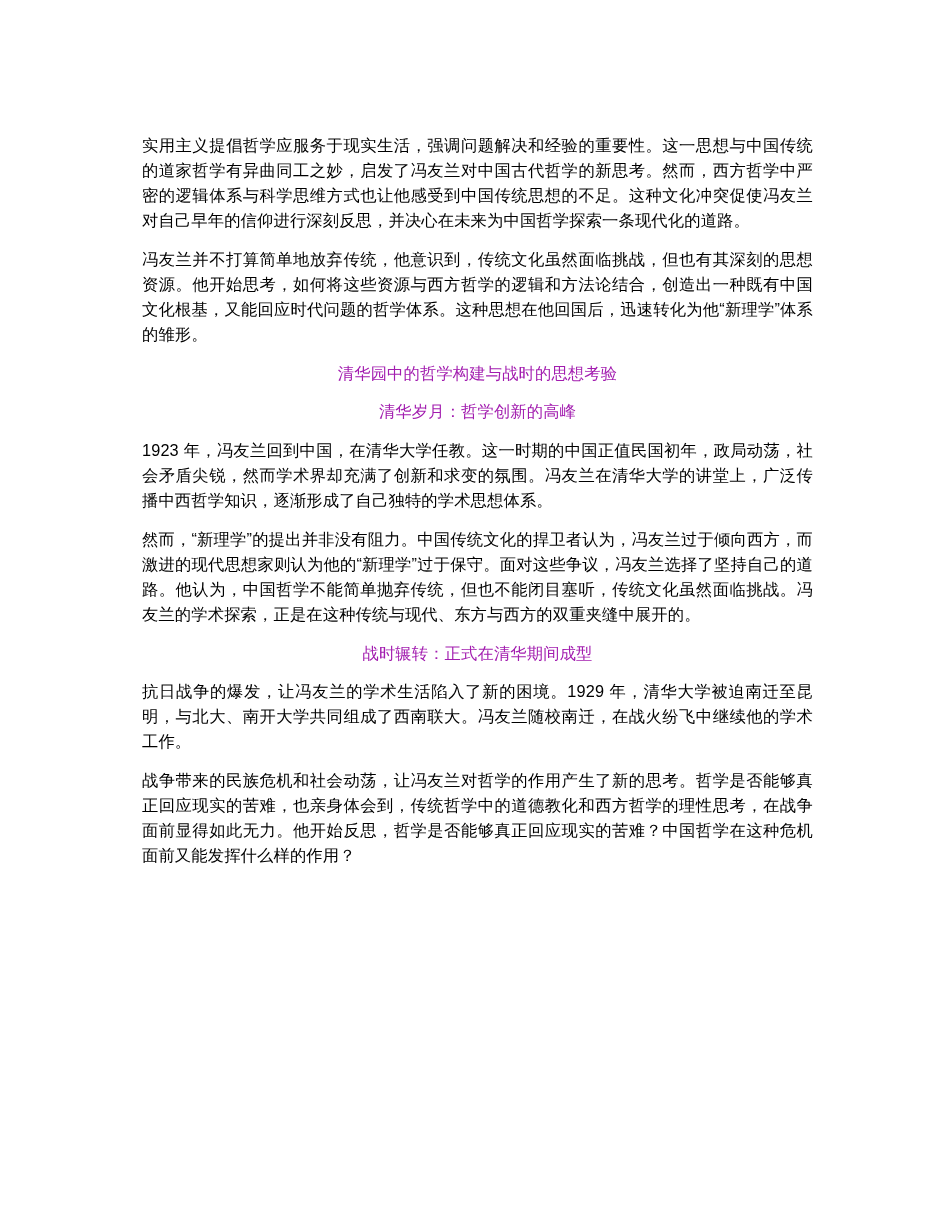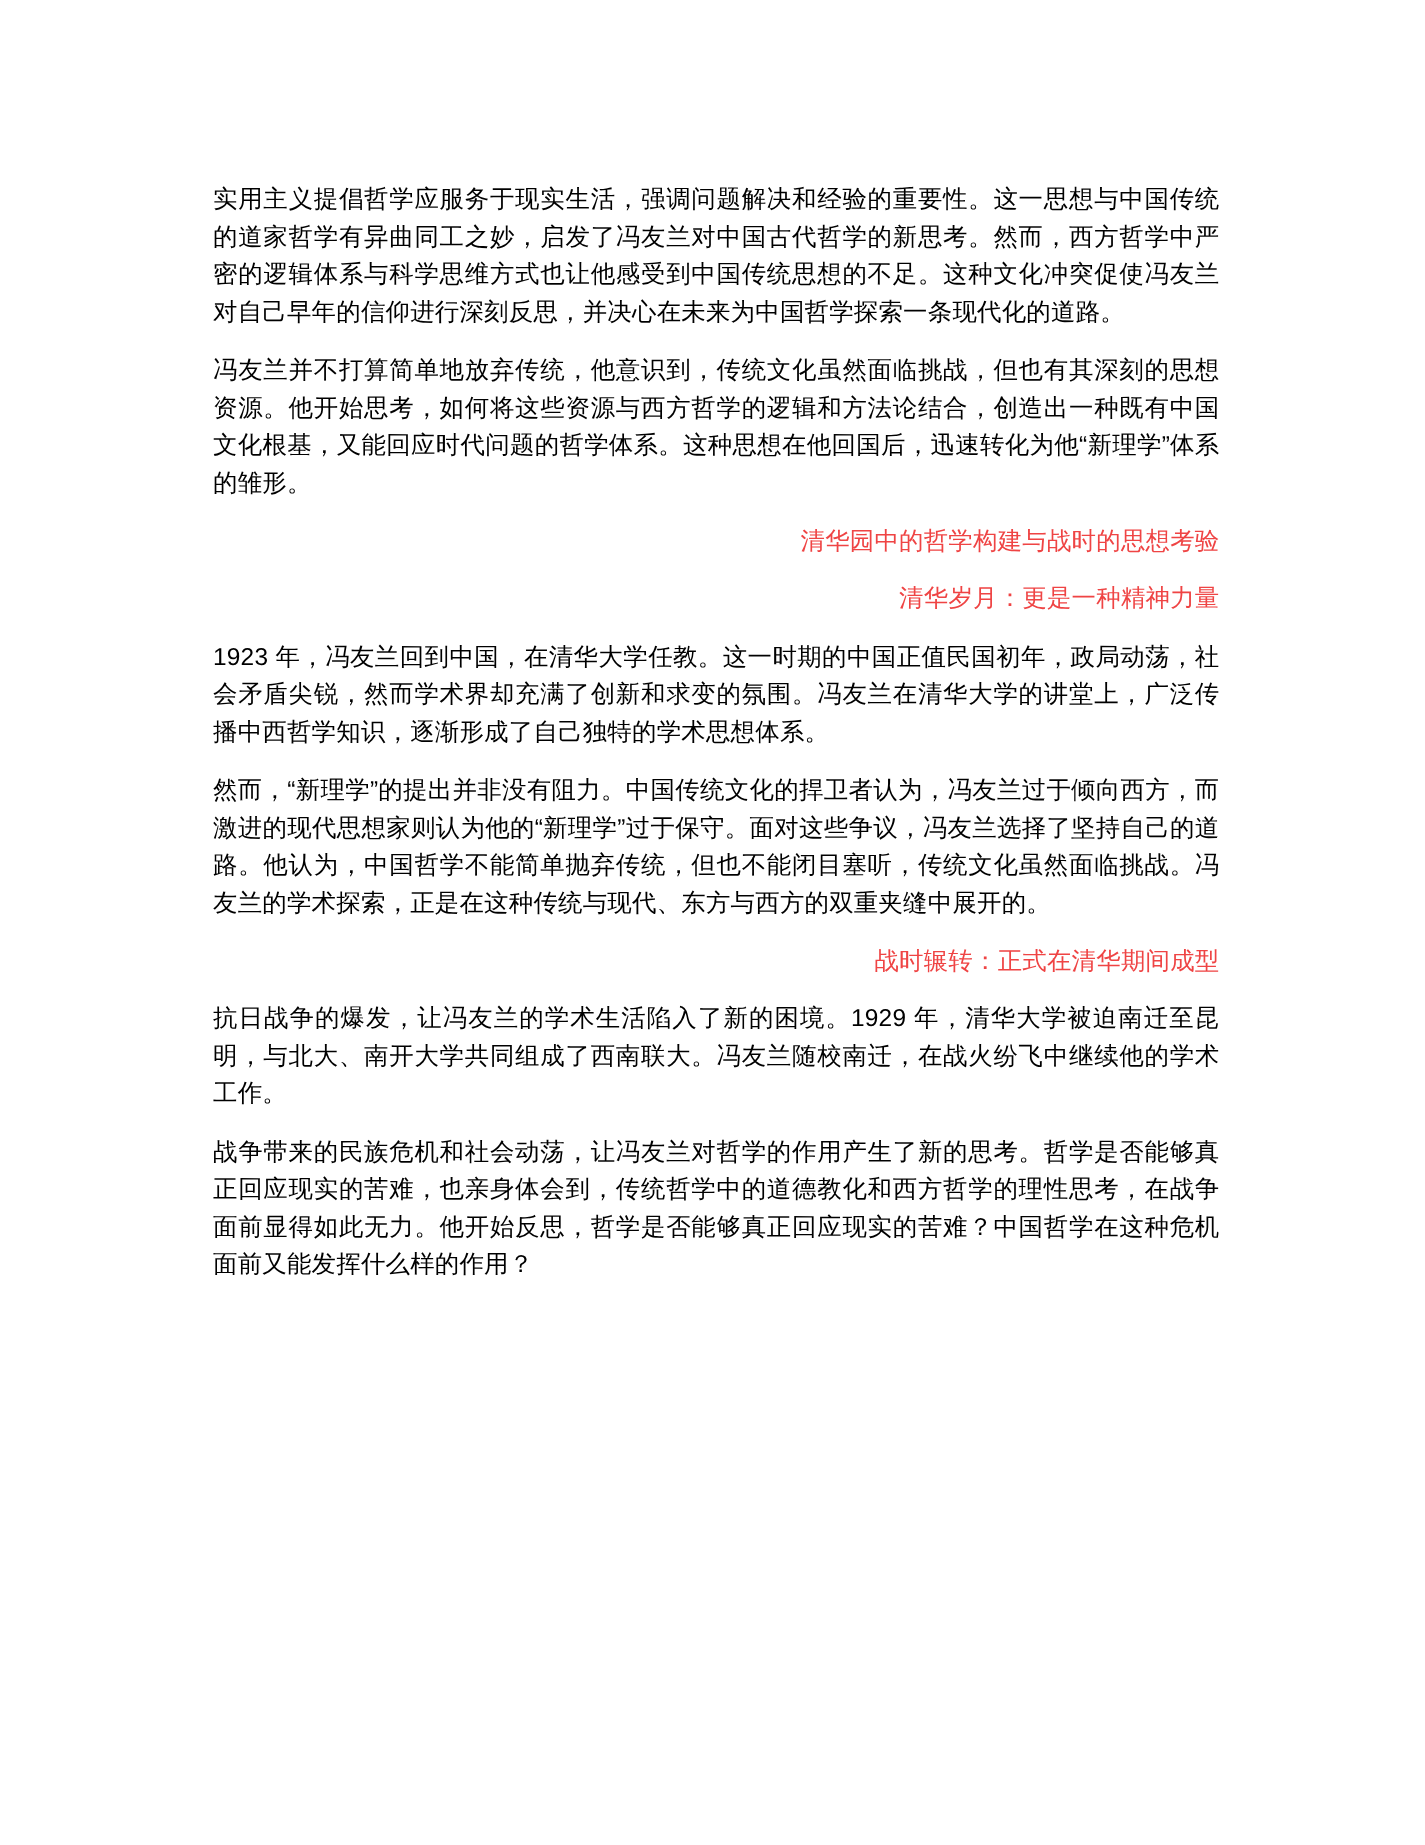--- a/index.html
+++ b/index.html
@@ -15,60 +15,60 @@
     position: relative;
     width: 950px;
     height: 1230px;
     background: #ffffff;
     overflow: hidden;
     box-sizing: border-box;
   }
   .content {
     position: absolute;
     left: 142px;
-    top: 121px;
+    top: 133px;
     width: 671px;
   }
   .para {
     font-size: 16.3px;
     line-height: 25.1px;
     letter-spacing: 0.15px;
     text-align: justify;
     text-justify: inter-character;
     margin: 0 0 13.5px 0;
     color: #000000;
     word-break: break-all;
     -webkit-font-smoothing: none;
   }
   .para:last-child {
     margin-bottom: 0;
   }
   .heading {
     font-size: 16.3px;
     line-height: 25.1px;
     letter-spacing: 0.15px;
-    text-align: right;
+    text-align: center;
     margin: 0 0 13.5px 0;
-    color: #ef4444;
+    color: #a21caf;
     font-weight: normal;
   }
 </style>
 </head>
 <body>
 
 <div class="page">
   <div class="content">
 
     <p class="para">实用主义提倡哲学应服务于现实生活，强调问题解决和经验的重要性。这一思想与中国传统的道家哲学有异曲同工之妙，启发了冯友兰对中国古代哲学的新思考。然而，西方哲学中严密的逻辑体系与科学思维方式也让他感受到中国传统思想的不足。这种文化冲突促使冯友兰对自己早年的信仰进行深刻反思，并决心在未来为中国哲学探索一条现代化的道路。</p>
 
     <p class="para">冯友兰并不打算简单地放弃传统，他意识到，传统文化虽然面临挑战，但也有其深刻的思想资源。他开始思考，如何将这些资源与西方哲学的逻辑和方法论结合，创造出一种既有中国文化根基，又能回应时代问题的哲学体系。这种思想在他回国后，迅速转化为他“新理学”体系的雏形。</p>
 
     <p class="heading">清华园中的哲学构建与战时的思想考验</p>
 
-    <p class="heading">清华岁月：更是一种精神力量</p>
+    <p class="heading">清华岁月：哲学创新的高峰</p>
 
     <p class="para">1923 年，冯友兰回到中国，在清华大学任教。这一时期的中国正值民国初年，政局动荡，社会矛盾尖锐，然而学术界却充满了创新和求变的氛围。冯友兰在清华大学的讲堂上，广泛传播中西哲学知识，逐渐形成了自己独特的学术思想体系。</p>
 
 
     <p class="para">然而，“新理学”的提出并非没有阻力。中国传统文化的捍卫者认为，冯友兰过于倾向西方，而激进的现代思想家则认为他的“新理学”过于保守。面对这些争议，冯友兰选择了坚持自己的道路。他认为，中国哲学不能简单抛弃传统，但也不能闭目塞听，传统文化虽然面临挑战。冯友兰的学术探索，正是在这种传统与现代、东方与西方的双重夹缝中展开的。</p>
 
     <p class="heading">战时辗转：正式在清华期间成型</p>
 
     <p class="para">抗日战争的爆发，让冯友兰的学术生活陷入了新的困境。1929 年，清华大学被迫南迁至昆明，与北大、南开大学共同组成了西南联大。冯友兰随校南迁，在战火纷飞中继续他的学术工作。</p>
 

